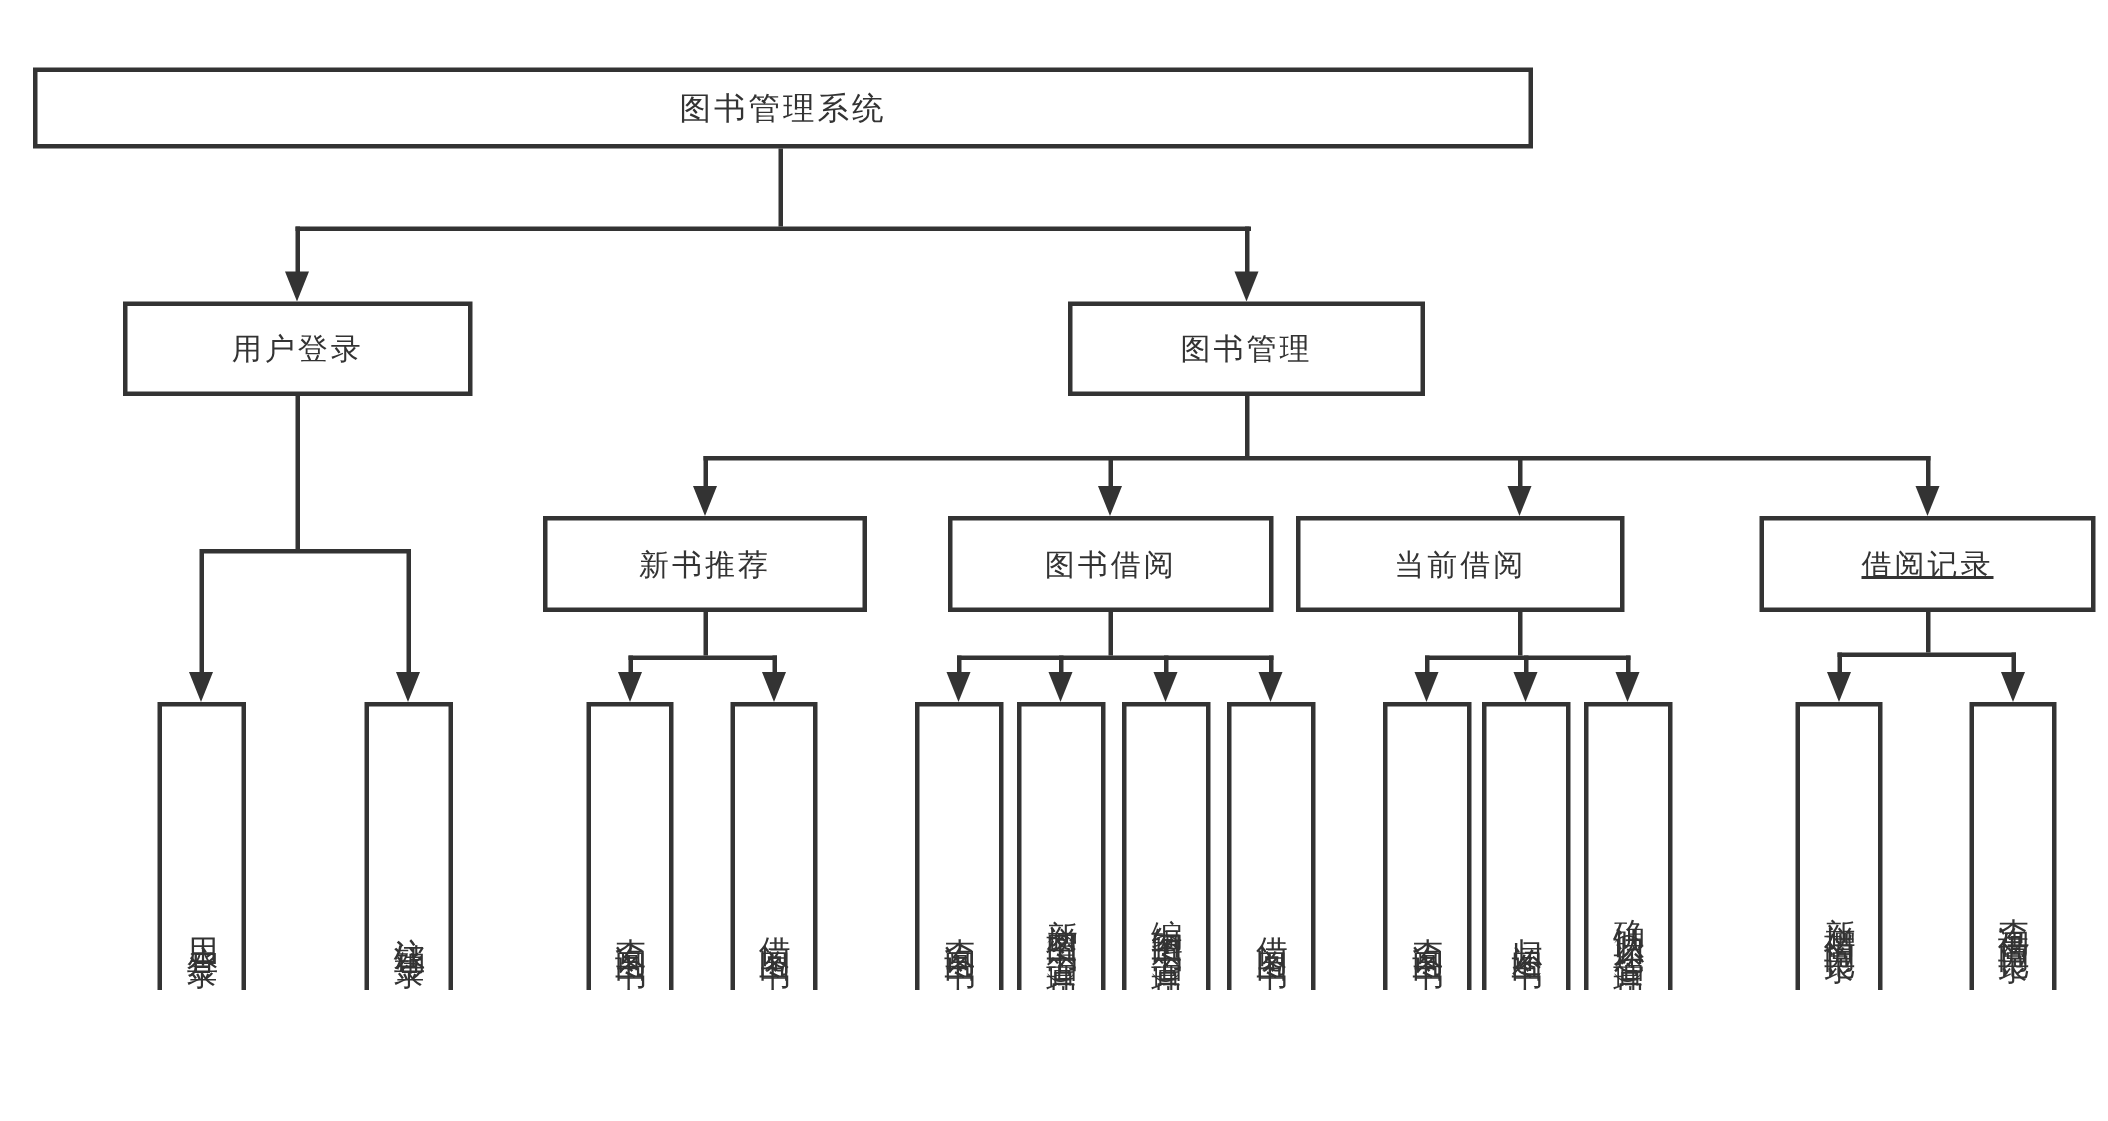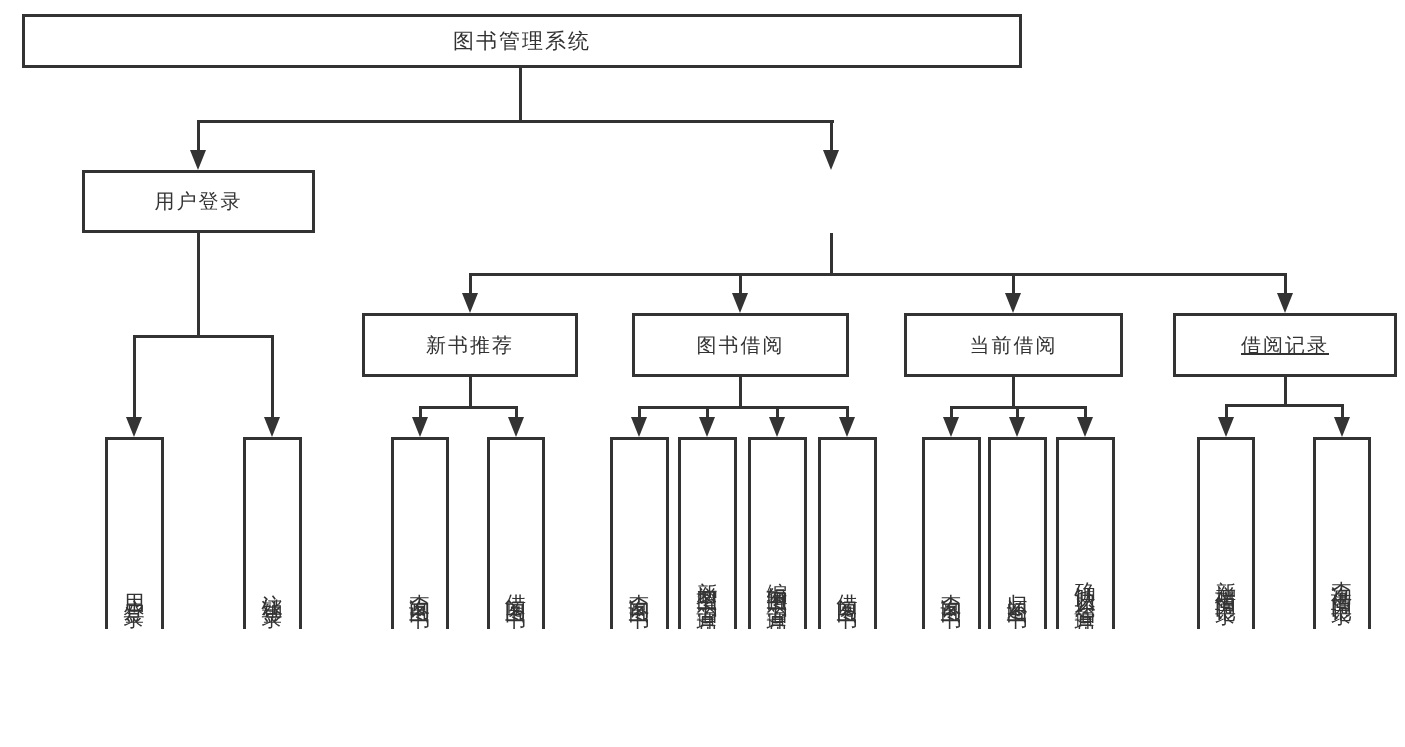--- a/index.html
+++ b/index.html
@@ -3,20 +3,21 @@
 <meta charset="utf-8">
 <style>
   html,body{margin:0;padding:0;background:#ffffff;}
   #stage{
     position:relative;
     width:1405px;height:629px;
     background:#ffffff;
     font-family:"Liberation Sans","DejaVu Sans",sans-serif;
     color:#333333;
     overflow:hidden;
+    margin-top:31px;
   }
   .node{
     position:absolute;
     background:#ffffff;
     border:3px solid #333333;
     box-sizing:border-box;
     display:flex;
     align-items:center;
     justify-content:center;
   }
@@ -64,20 +65,23 @@
   <div class="vl" style="left:519px;top:68px;height:52px;"></div>
   <div class="hl" style="left:197px;top:120px;width:637px;"></div>
   <div class="vl" style="left:197px;top:120px;height:32px;"></div>
   <div class="arrow" style="left:190px;top:150px;"></div>
   <div class="vl" style="left:830px;top:120px;height:32px;"></div>
   <div class="arrow" style="left:823px;top:150px;"></div>
 
   <div class="node" style="left:82px;top:170px;width:233px;height:63px;">
     <span class="lbl">用户登录</span>
   </div>
+  <div class="node" style="left:712px;top:170px;width:238px;height:63px;">
+    <span class="lbl">图书管理</span>
+  </div>
 
   <div class="vl" style="left:197px;top:233px;height:102px;"></div>
   <div class="hl" style="left:134px;top:335px;width:140px;"></div>
   <div class="vl" style="left:133px;top:335px;height:87px;"></div>
   <div class="arrow" style="left:126px;top:417px;"></div>
   <div class="vl" style="left:271px;top:335px;height:87px;"></div>
   <div class="arrow" style="left:264px;top:417px;"></div>
 
   <div class="vl" style="left:830px;top:233px;height:40px;"></div>
   <div class="hl" style="left:469px;top:273px;width:818px;"></div>
@@ -89,21 +93,21 @@
   <div class="arrow" style="left:1005px;top:293px;"></div>
   <div class="vl" style="left:1284px;top:273px;height:22px;"></div>
   <div class="arrow" style="left:1277px;top:293px;"></div>
 
   <div class="node" style="left:632px;top:313px;width:217px;height:64px;">
     <span class="lbl">图书借阅</span>
   </div>
   <div class="node" style="left:362px;top:313px;width:216px;height:64px;">
     <span class="lbl">新书推荐</span>
   </div>
-  <div class="node" style="left:904px;top:313px;width:219px;height:64px;align-items:center;">
+  <div class="node" style="left:864px;top:313px;width:219px;height:64px;align-items:center;">
     <span class="lbl">当前借阅</span>
   </div>
   <div class="node" style="left:1173px;top:313px;width:224px;height:64px;text-decoration:underline;">
     <span class="lbl">借阅记录</span>
   </div>
 
   <div class="vl" style="left:469px;top:377px;height:29px;"></div>
   <div class="hl" style="left:419px;top:406px;width:99px;"></div>
   <div class="vl" style="left:419px;top:406px;height:14px;"></div>
   <div class="arrow" style="left:412px;top:417px;"></div>

